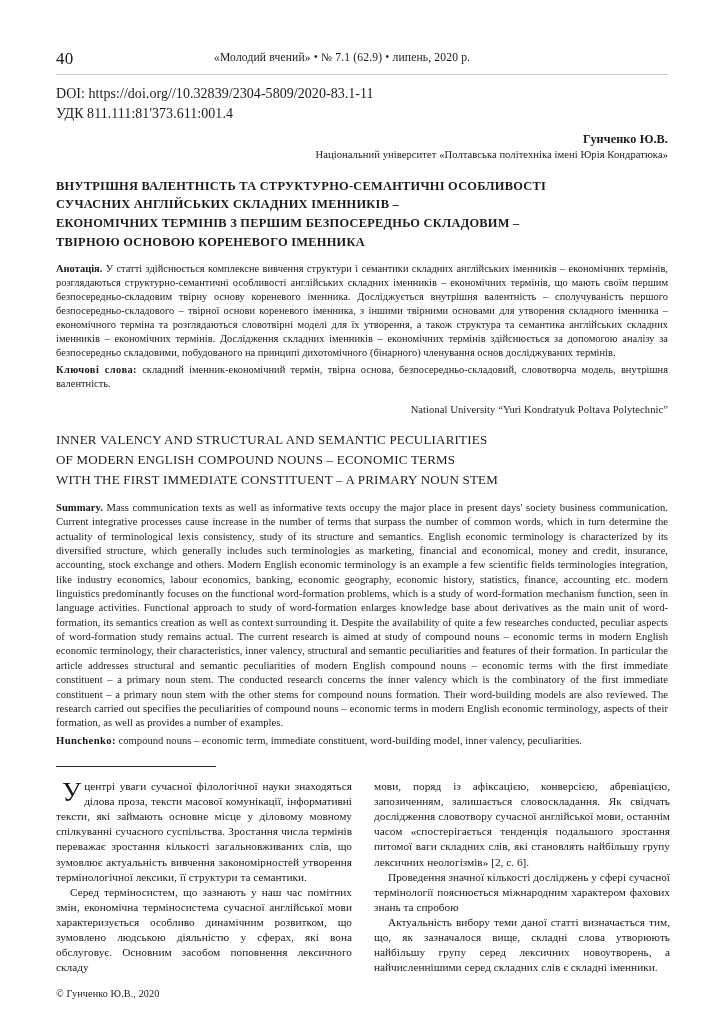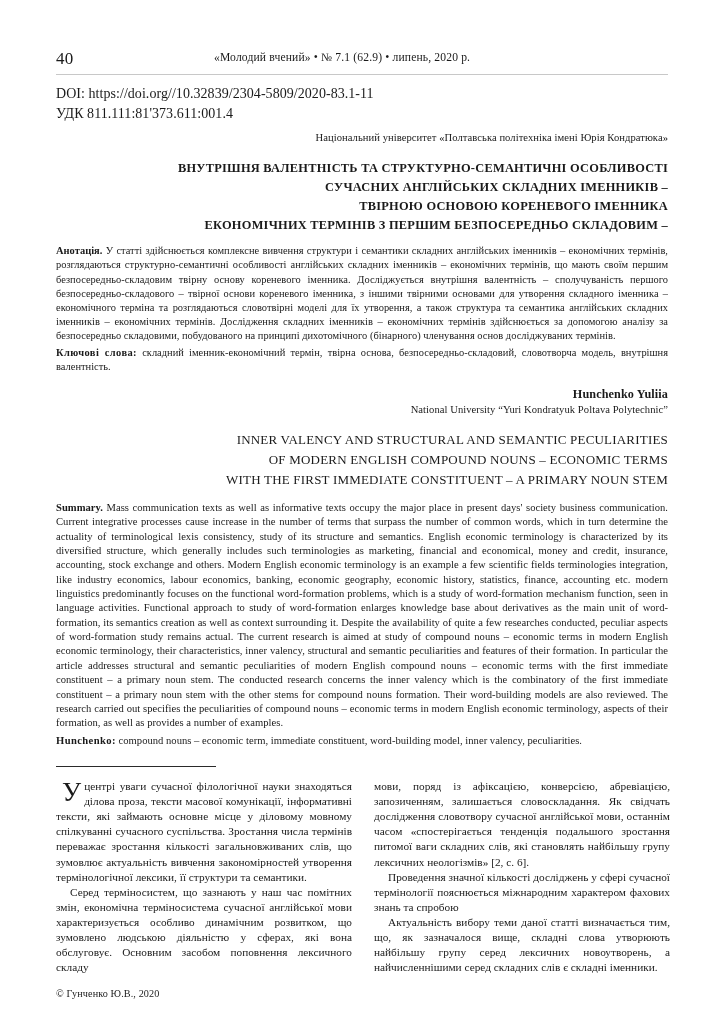--- a/index.html
+++ b/index.html
@@ -74,21 +74,21 @@
   }
   .authorblock .affil {
     font-size: 10.6px;
     letter-spacing: 0.05px;
     line-height: 1.35;
     margin-top: 1px;
   }
 
   
   .doctitle {
-    text-align: right;
+    text-align: left;
     font-size: 12.4px;
     font-weight: bold;
     line-height: 1.52;
     letter-spacing: 0.25px;
     margin-top: 14px;
   }
   .doctitle.en {
     font-weight: normal;
     font-size: 13px;
     letter-spacing: 0.2px;
@@ -176,37 +176,37 @@
     <div class="journal">«Молодий вчений» • № 7.1 (62.9) • липень, 2020 р.</div>
   </div>
   <hr class="runhead-rule">
 
   <div class="idblock">
     <div>DOI: https://doi.org//10.32839/2304-5809/2020-83.1-11</div>
     <div>УДК 811.111:81'373.611:001.4</div>
   </div>
 
   <div class="authorblock">
+    <div class="name">Гунченко Ю.В.</div>
     <div class="affil">Національний університет «Полтавська політехніка імені Юрія Кондратюка»</div>
   </div>
 
   <div class="doctitle uk">
     <span class="tline">ВНУТРІШНЯ ВАЛЕНТНІСТЬ ТА СТРУКТУРНО-СЕМАНТИЧНІ ОСОБЛИВОСТІ</span>
     <span class="tline">СУЧАСНИХ АНГЛІЙСЬКИХ СКЛАДНИХ ІМЕННИКІВ –</span>
+    <span class="tline">ЕКОНОМІЧНИХ ТЕРМІНІВ З ПЕРШИМ БЕЗПОСЕРЕДНЬО СКЛАДОВИМ –</span>
     <span class="tline">ТВІРНОЮ ОСНОВОЮ КОРЕНЕВОГО ІМЕННИКА</span>
-    <span class="tline">ЕКОНОМІЧНИХ ТЕРМІНІВ З ПЕРШИМ БЕЗПОСЕРЕДНЬО СКЛАДОВИМ –</span>
   </div>
 
   <div class="abstract">
     <p><span class="lead">Анотація.</span><span> У статті здійснюється комплексне вивчення структури і семантики складних англійських іменників – економічних термінів, розглядаються структурно-семантичні особливості англійських складних іменників – економічних термінів, що мають своїм першим безпосередньо-складовим твірну основу кореневого іменника. Досліджується внутрішня валентність – сполучуваність першого безпосередньо-складового – твірної основи кореневого іменника, з іншими твірними основами для утворення складного іменника – економічного терміна та розглядаються словотвірні моделі для їх утворення, а також структура та семантика англійських складних іменників – економічних термінів. Дослідження складних іменників – економічних термінів здійснюється за допомогою аналізу за безпосередньо складовими, побудованого на принципі дихотомічного (бінарного) членування основ досліджуваних термінів.</span></p>
     <p class="kw"><span class="lead">Ключові слова:</span><span> складний іменник-економічний термін, твірна основа, безпосередньо-складовий, словотворча модель, внутрішня валентність.</span></p>
   </div>
 
   <div class="authorblock" style="margin-top:12px;">
-    <div class="name">Hunchenko Yuliia</div>
     <div class="affil">National University “Yuri Kondratyuk Poltava Polytechnic”</div>
   </div>
 
   <div class="doctitle en">
     <span class="tline">INNER VALENCY AND STRUCTURAL AND SEMANTIC PECULIARITIES</span>
     <span class="tline">OF MODERN ENGLISH COMPOUND NOUNS – ECONOMIC TERMS</span>
     <span class="tline">WITH THE FIRST IMMEDIATE CONSTITUENT – A PRIMARY NOUN STEM</span>
   </div>
 
   <div class="summary">

